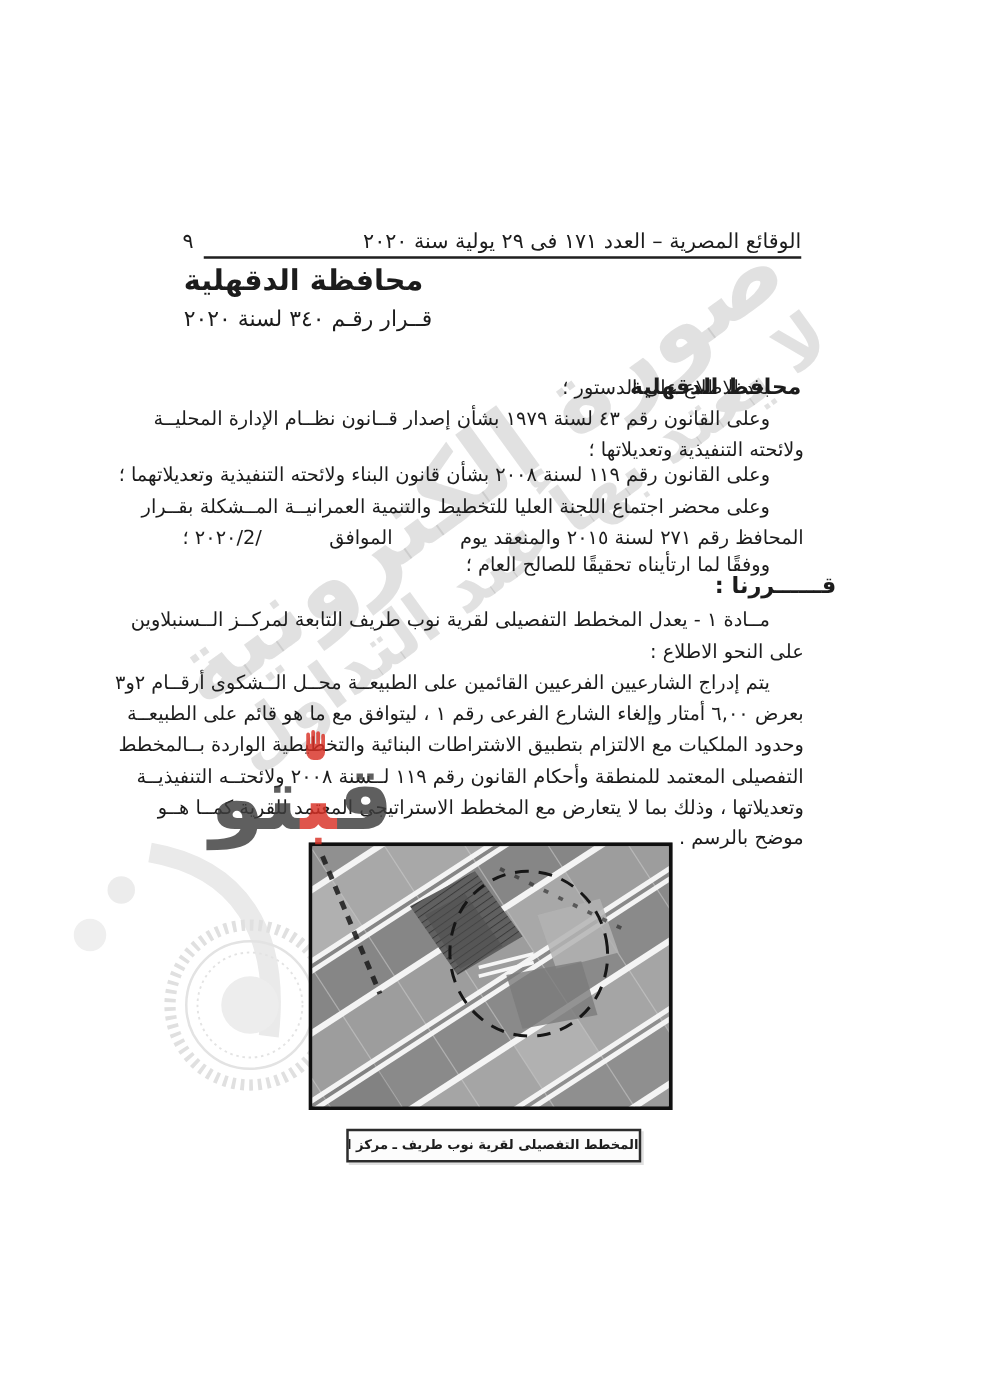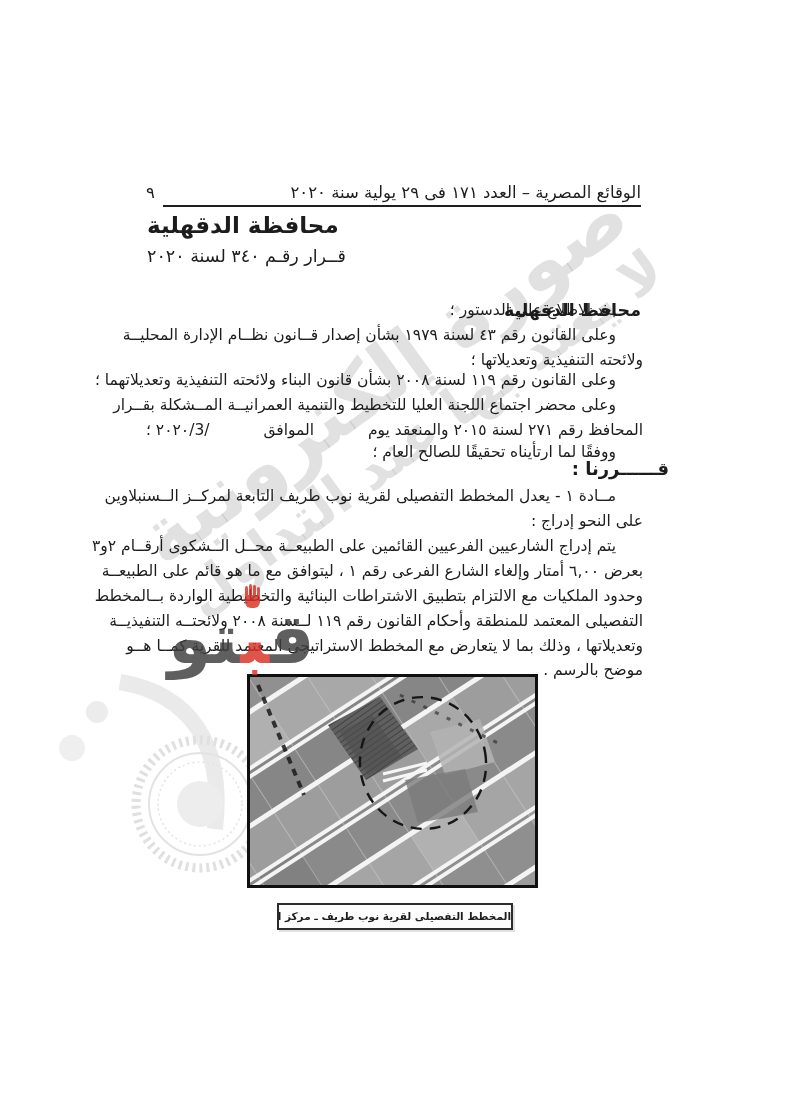--- a/index.html
+++ b/index.html
@@ -75,29 +75,29 @@
 
   <div class="content line ind" style="top:301px">بعد الاطلاع على الدستور ؛</div>
   <div class="content line ind" style="top:326px">وعلى القانون رقم ٤٣ لسنة ١٩٧٩ بشأن إصدار قــانون نظــام الإدارة المحليــة</div>
   <div class="content line" style="top:351px">ولائحته التنفيذية وتعديلاتها ؛</div>
   <div class="content line ind" style="top:371px">وعلى القانون رقم ١١٩ لسنة ٢٠٠٨ بشأن قانون البناء ولائحته التنفيذية وتعديلاتهما ؛</div>
   <div class="content line ind" style="top:396px">وعلى محضر اجتماع اللجنة العليا للتخطيط والتنمية العمرانيــة المــشكلة بقــرار</div>
 
   <div class="content line" id="meeting-line" style="top:421px">
     <span>المحافظ رقم ٢٧١ لسنة ٢٠١٥ والمنعقد يوم</span>
     <span>الموافق</span>
-    <span>/3/٢٠٢٠ ؛</span>
+    <span>/2/٢٠٢٠ ؛</span>
   </div>
 
   <div class="content line ind" style="top:443px">ووفقًا لما ارتأيناه تحقيقًا للصالح العام ؛</div>
 
   <div id="decision" class="content">قــــــررنا :</div>
 
   <div class="content line b ind" style="top:487px">مــادة ١ - يعدل المخطط التفصيلى لقرية نوب طريف التابعة لمركــز الــسنبلاوين</div>
-  <div class="content line b" style="top:512px">على النحو إدراج :</div>
+  <div class="content line b" style="top:512px">على النحو الاطلاع :</div>
 
   <div class="content line ind" style="top:537px">يتم إدراج الشارعيين الفرعيين القائمين على الطبيعــة محــل الــشكوى أرقــام ٢و٣</div>
   <div class="content line" style="top:562px">بعرض ٦,٠٠ أمتار وإلغاء الشارع الفرعى رقم ١ ، ليتوافق مع ما هو قائم على الطبيعــة</div>
   <div class="content line" style="top:587px">وحدود الملكيات مع الالتزام بتطبيق الاشتراطات البنائية والتخطيطية الواردة بــالمخطط</div>
   <div class="content line" style="top:612px">التفصيلى المعتمد للمنطقة وأحكام القانون رقم ١١٩ لــسنة ٢٠٠٨ ولائحتــه التنفيذيــة</div>
   <div class="content line" style="top:637px">وتعديلاتها ، وذلك بما لا يتعارض مع المخطط الاستراتيجى المعتمد للقرية كمــا هــو</div>
   <div class="content line" style="top:661px">موضح بالرسم .</div>
 
   <div id="map-frame" class="content">
     <svg width="285" height="208" viewBox="0 0 285 208">

